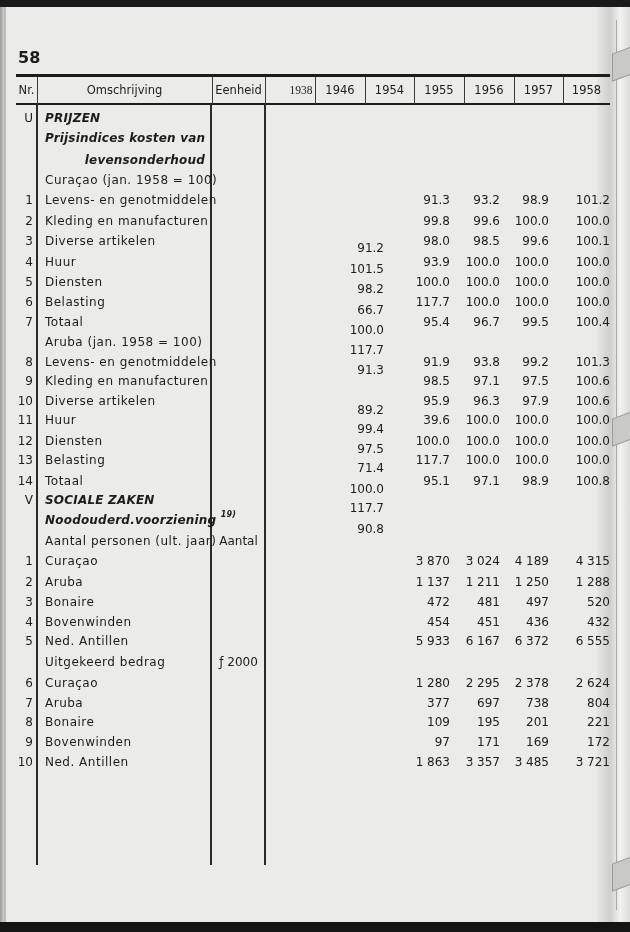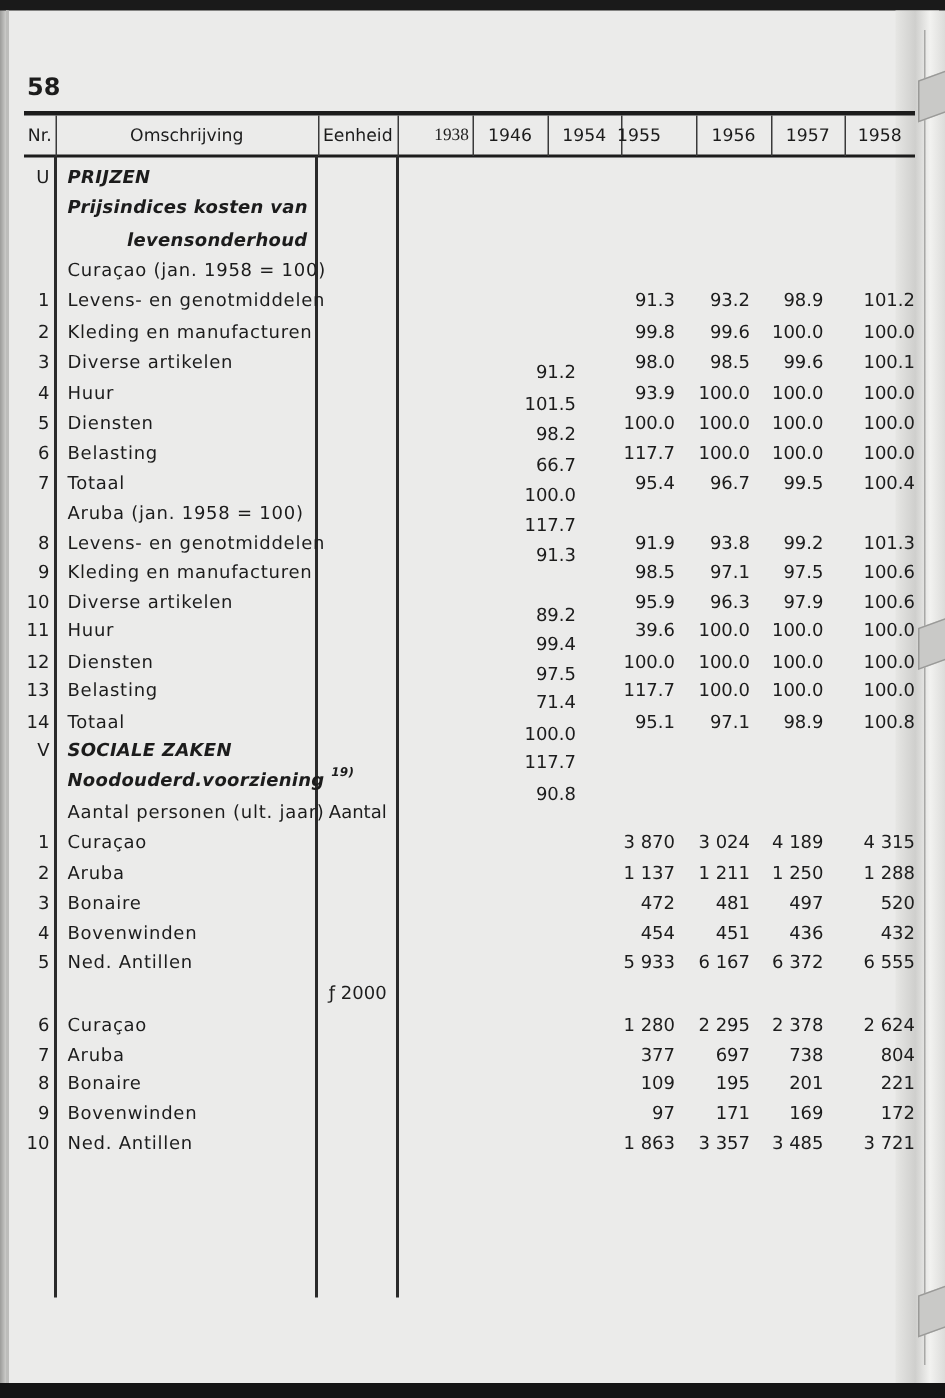--- a/index.html
+++ b/index.html
@@ -79,21 +79,21 @@
   <div class="hcell" style="left:37px;width:175px;">Omschrijving</div>
   <div class="hsep" style="left:212px;"></div>
   <div class="hcell" style="left:212px;width:53px;">Eenheid</div>
   <div class="hsep" style="left:265px;"></div>
   <div class="hcell" style="left:276px;width:50px;font-family:Liberation Serif, serif;">1938</div>
   <div class="hsep" style="left:315px;"></div>
   <div class="hcell" style="left:315px;width:50px;">1946</div>
   <div class="hsep" style="left:365px;"></div>
   <div class="hcell" style="left:365px;width:49px;">1954</div>
   <div class="hsep" style="left:414px;"></div>
-  <div class="hcell" style="left:401px;width:50px;">1955</div>
+  <div class="hcell" style="left:414px;width:50px;">1955</div>
   <div class="hsep" style="left:464px;"></div>
   <div class="hcell" style="left:464px;width:50px;">1956</div>
   <div class="hsep" style="left:514px;"></div>
   <div class="hcell" style="left:514px;width:49px;">1957</div>
   <div class="hsep" style="left:563px;"></div>
   <div class="hcell" style="left:563px;width:47px;">1958</div>
 </div>
 
 <div class="vline" style="left:36px;"></div>
 <div class="vline" style="left:210px;"></div>
@@ -365,20 +365,21 @@
       <span class="desc"><span>Ned. Antillen</span></span>
       <span class="unit"></span>
       <span class="val v1954"></span>
       <span class="val v1955">5 933</span>
       <span class="val v1956">6 167</span>
       <span class="val v1957">6 372</span>
       <span class="val v1958">6 555</span>
     </div>
     <div class="row" style="top: 652px;">
       <span class="nr"></span>
+      <span class="desc"><span>Uitgekeerd bedrag</span></span>
       <span class="unit">ƒ 2000</span>
       <span class="val v1954"></span>
       <span class="val v1955"></span>
       <span class="val v1956"></span>
       <span class="val v1957"></span>
       <span class="val v1958"></span>
     </div>
     <div class="row" style="top: 673px;">
       <span class="nr">6</span>
       <span class="desc"><span>Curaçao</span></span>

